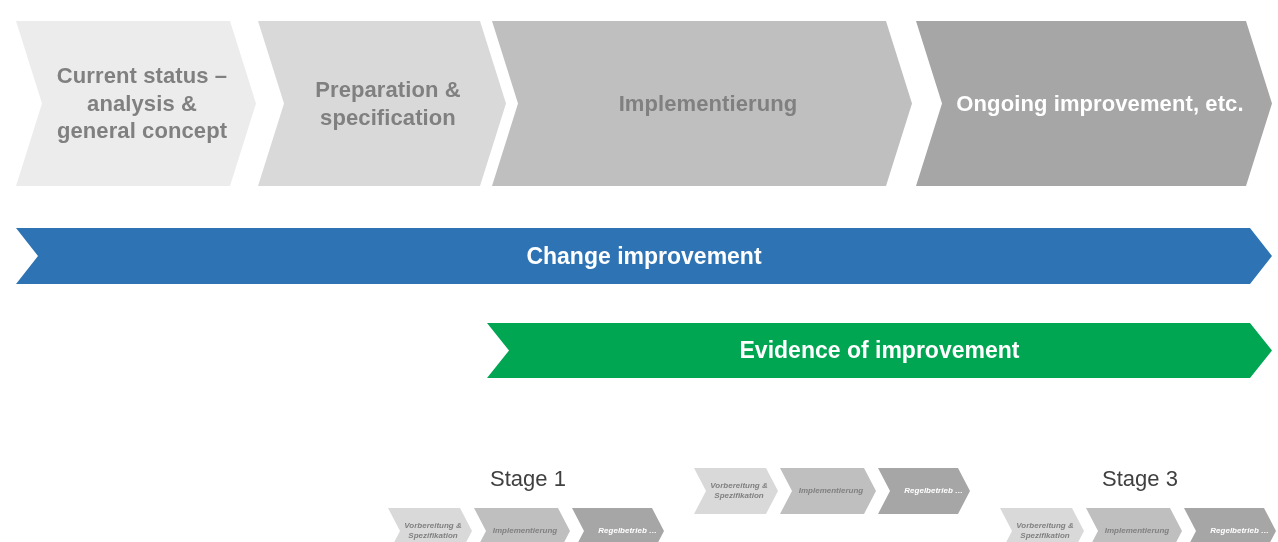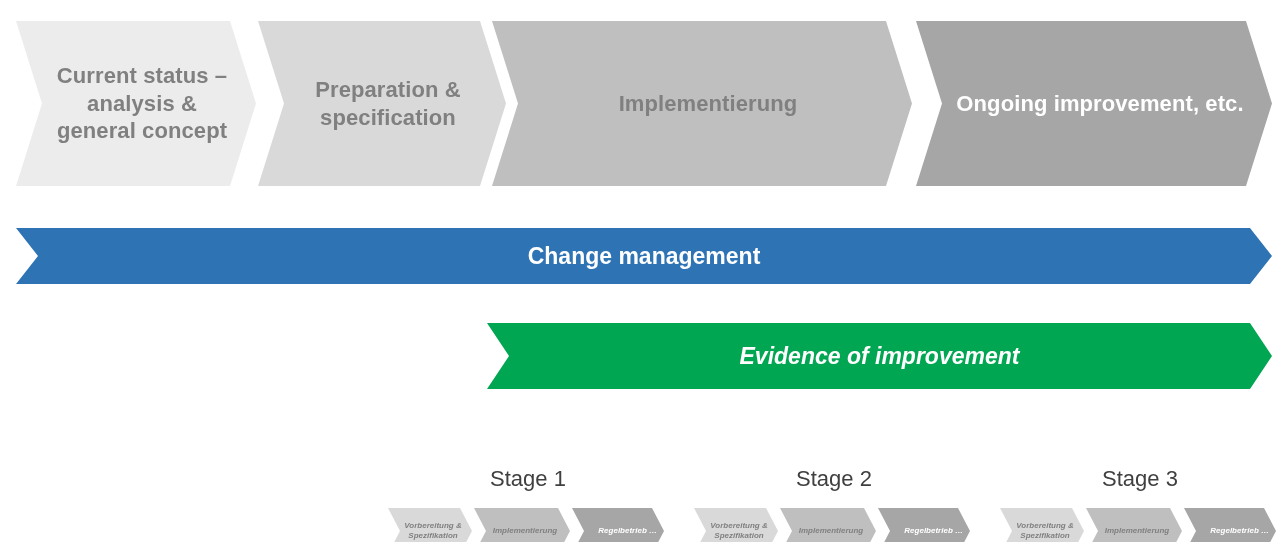--- a/index.html
+++ b/index.html
@@ -56,22 +56,21 @@
   .ribbon-change {
     left: 16px;
     top: 228px;
     width: 1256px;
     height: 56px;
   }
   .ribbon-evidence {
     left: 487px;
     top: 323px;
     width: 785px;
-    height: 66px;
-    font-style: italic;
+    height: 55px;
   }
 
   
   .stage-group { position: absolute; top: 468px; }
   .stage-title {
     text-align: center;
     font-size: 22px;
     color: #404040;
     font-weight: normal;
     line-height: 1;
@@ -111,21 +110,21 @@
 
 <div class="stage-chevron phase phase-3" style="background: rgb(191, 191, 191); color: rgb(128, 128, 128);">
   <span>Implementierung</span>
 </div>
 
 <div class="stage-chevron phase phase-4" style="background: rgb(166, 166, 166); color: rgb(255, 255, 255);">
   <span>Ongoing improvement, etc.</span>
 </div>
 
 <div class="ribbon ribbon-change" style="background: rgb(46, 116, 181); color: rgb(255, 255, 255);">
-  <span>Change management</span>
+  <span>Change improvement</span>
 </div>
 
 <div class="ribbon ribbon-evidence" style="background: rgb(0, 166, 82); color: rgb(255, 255, 255);">
   <span>Evidence of improvement</span>
 </div>
 
 <div class="stage-group" style="left:388px; width:280px;">
   <div class="stage-title" style="color: rgb(64, 64, 64);">Stage 1</div>
   <div class="mini-row">
     <div class="mini mini-1" style="background: rgb(217, 217, 217); color: rgb(128, 128, 128);">
@@ -134,21 +133,20 @@
     <div class="mini mini-2" style="background: rgb(191, 191, 191); color: rgb(128, 128, 128);">
       <span>Implementierung</span>
     </div>
     <div class="mini mini-3" style="background: rgb(166, 166, 166); color: rgb(255, 255, 255);">
       <span>Regelbetrieb …</span>
     </div>
   </div>
 </div>
 
 <div class="stage-group" style="left:694px; width:280px;">
-  <div class="stage-title" style="color: rgb(64, 64, 64);">Stage 2</div>
   <div class="mini-row">
     <div class="mini mini-1" style="background: rgb(217, 217, 217); color: rgb(128, 128, 128);">
       <span>Vorbereitung &amp; Spezifikation</span>
     </div>
     <div class="mini mini-2" style="background: rgb(191, 191, 191); color: rgb(128, 128, 128);">
       <span>Implementierung</span>
     </div>
     <div class="mini mini-3" style="background: rgb(166, 166, 166); color: rgb(255, 255, 255);">
       <span>Regelbetrieb …</span>
     </div>

